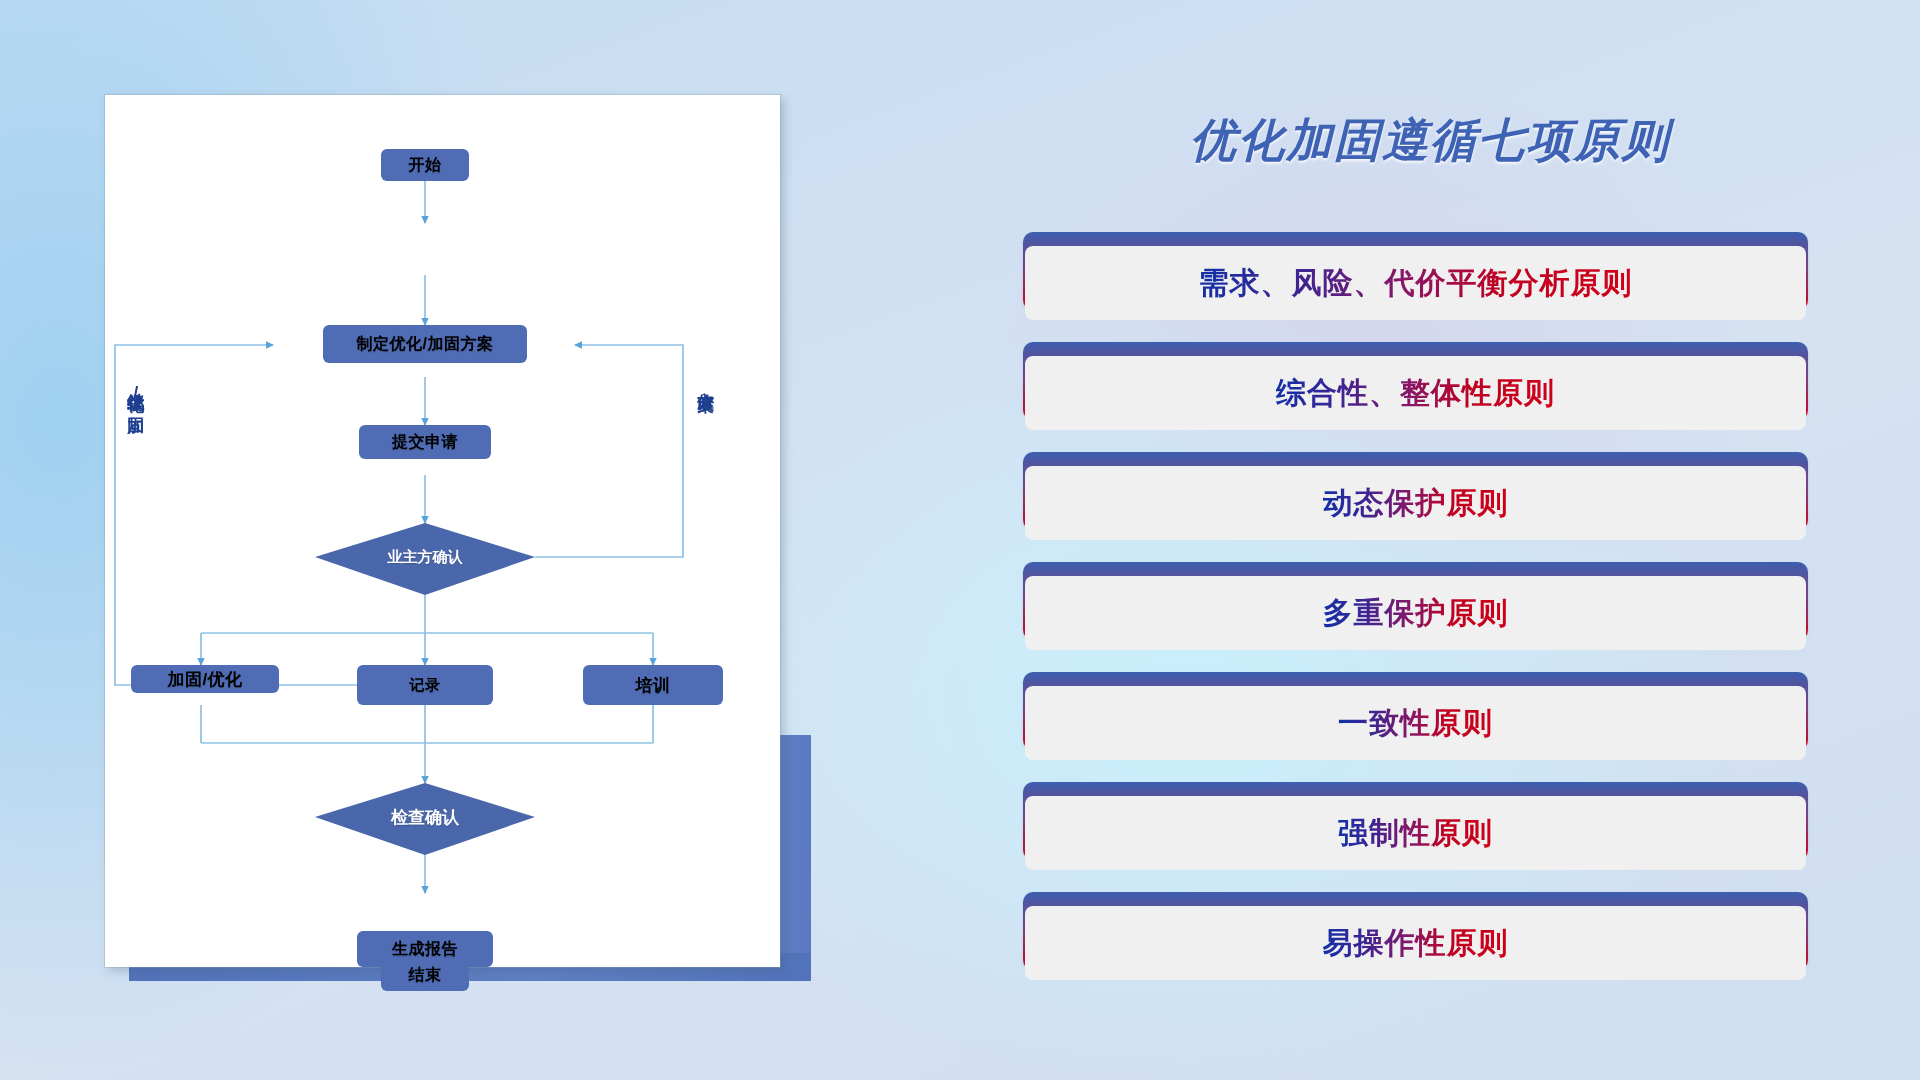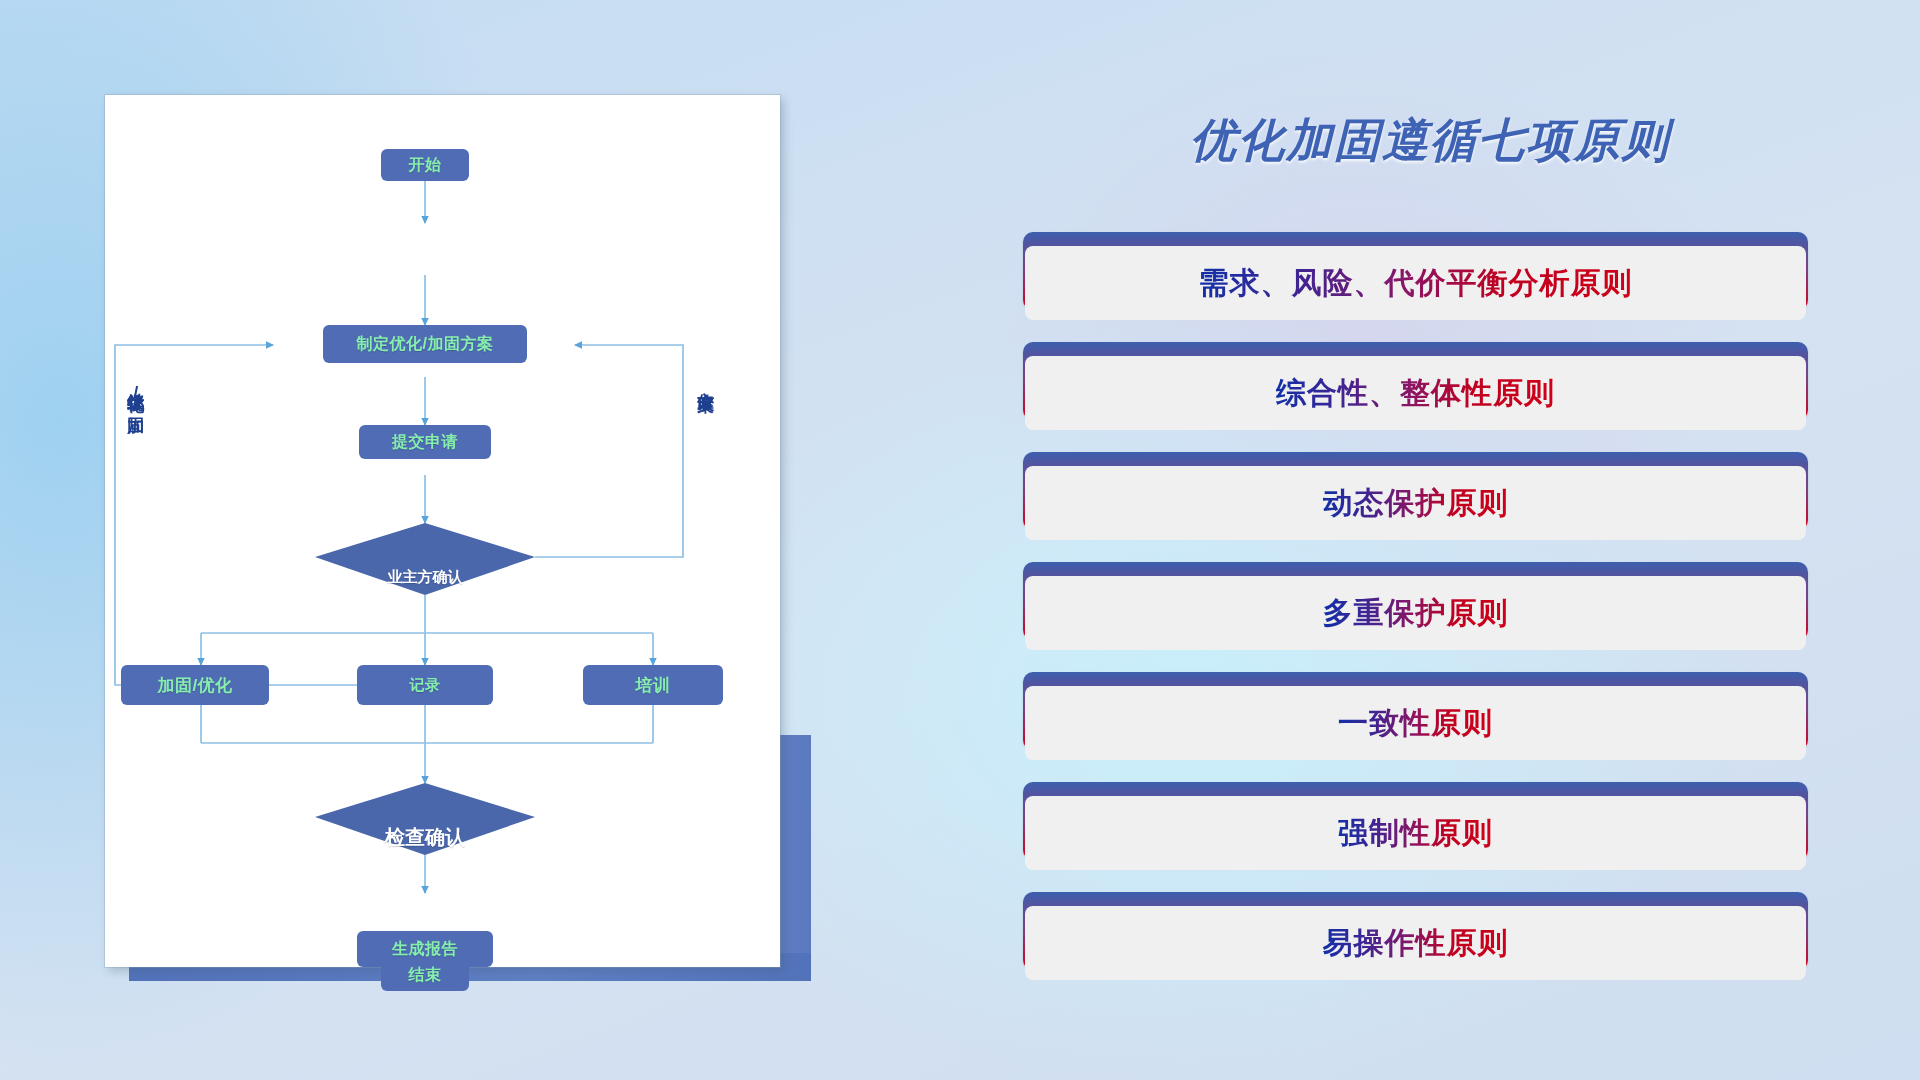--- a/index.html
+++ b/index.html
@@ -67,39 +67,38 @@
     height: 872px;
   }
   .flow svg { position: absolute; left: 0; top: 0; }
 
   .node {
     position: absolute;
     display: flex;
     align-items: center;
     justify-content: center;
     background: #4f6cb5;
-    color: #86efac;
+    color: #000000;
     border-radius: 6px;
     font-weight: bold;
     letter-spacing: 0.5px;
     text-shadow: 0 1px 1px rgba(0,0,0,0.18);
     white-space: nowrap;
   }
 
   .diamond-label {
     position: absolute;
     display: flex;
     align-items: center;
     justify-content: center;
     color: #ffffff;
     font-weight: bold;
     text-shadow: 0 1px 1px rgba(0,0,0,0.18);
     pointer-events: none;
     white-space: nowrap;
-    margin-top: 20px;
   }
 
   .vlabel {
     position: absolute;
     writing-mode: vertical-rl;
     text-orientation: upright;
     color: #1f3f8f;
     font-weight: bold;
     font-size: 17px;
     line-height: 1.02;
@@ -220,33 +219,33 @@
       </div>
 
       <div class="node" style="left:254px; top:330px; width:132px; height:34px; font-size:16px;">
         <span>提交申请</span>
       </div>
 
       <div class="diamond-label" style="left:230px; top:448px; width:180px; height:28px; font-size:15px;">
         <span>业主方确认</span>
       </div>
 
-      <div class="node" style="left:16px;  top:570px; width:148px; height:40px; font-size:17px;">
+      <div class="node" style="left:26px;  top:570px; width:148px; height:28px; font-size:17px;">
         <span>加固/优化</span>
       </div>
 
       <div class="node" style="left:252px; top:570px; width:136px; height:40px; font-size:15px;justify-content:center;">
         <span>记录</span>
       </div>
 
       <div class="node" style="left:478px; top:570px; width:140px; height:40px; font-size:17px;">
         <span>培训</span>
       </div>
 
-      <div class="diamond-label" style="left:230px; top:708px; width:180px; height:28px; font-size:20px;">
+      <div class="diamond-label" style="left:230px; top:708px; width:180px; height:28px; font-size:17px;">
         <span>检查确认</span>
       </div>
 
       <div class="node" style="left:252px; top:798px; width:136px; height:36px; font-size:16px;margin-top:38px;">
         <span>生成报告</span>
       </div>
 
       <div class="node" style="left:276px; top:864px; width:88px; height:32px; font-size:16px;">
         <span>结束</span>
       </div>

